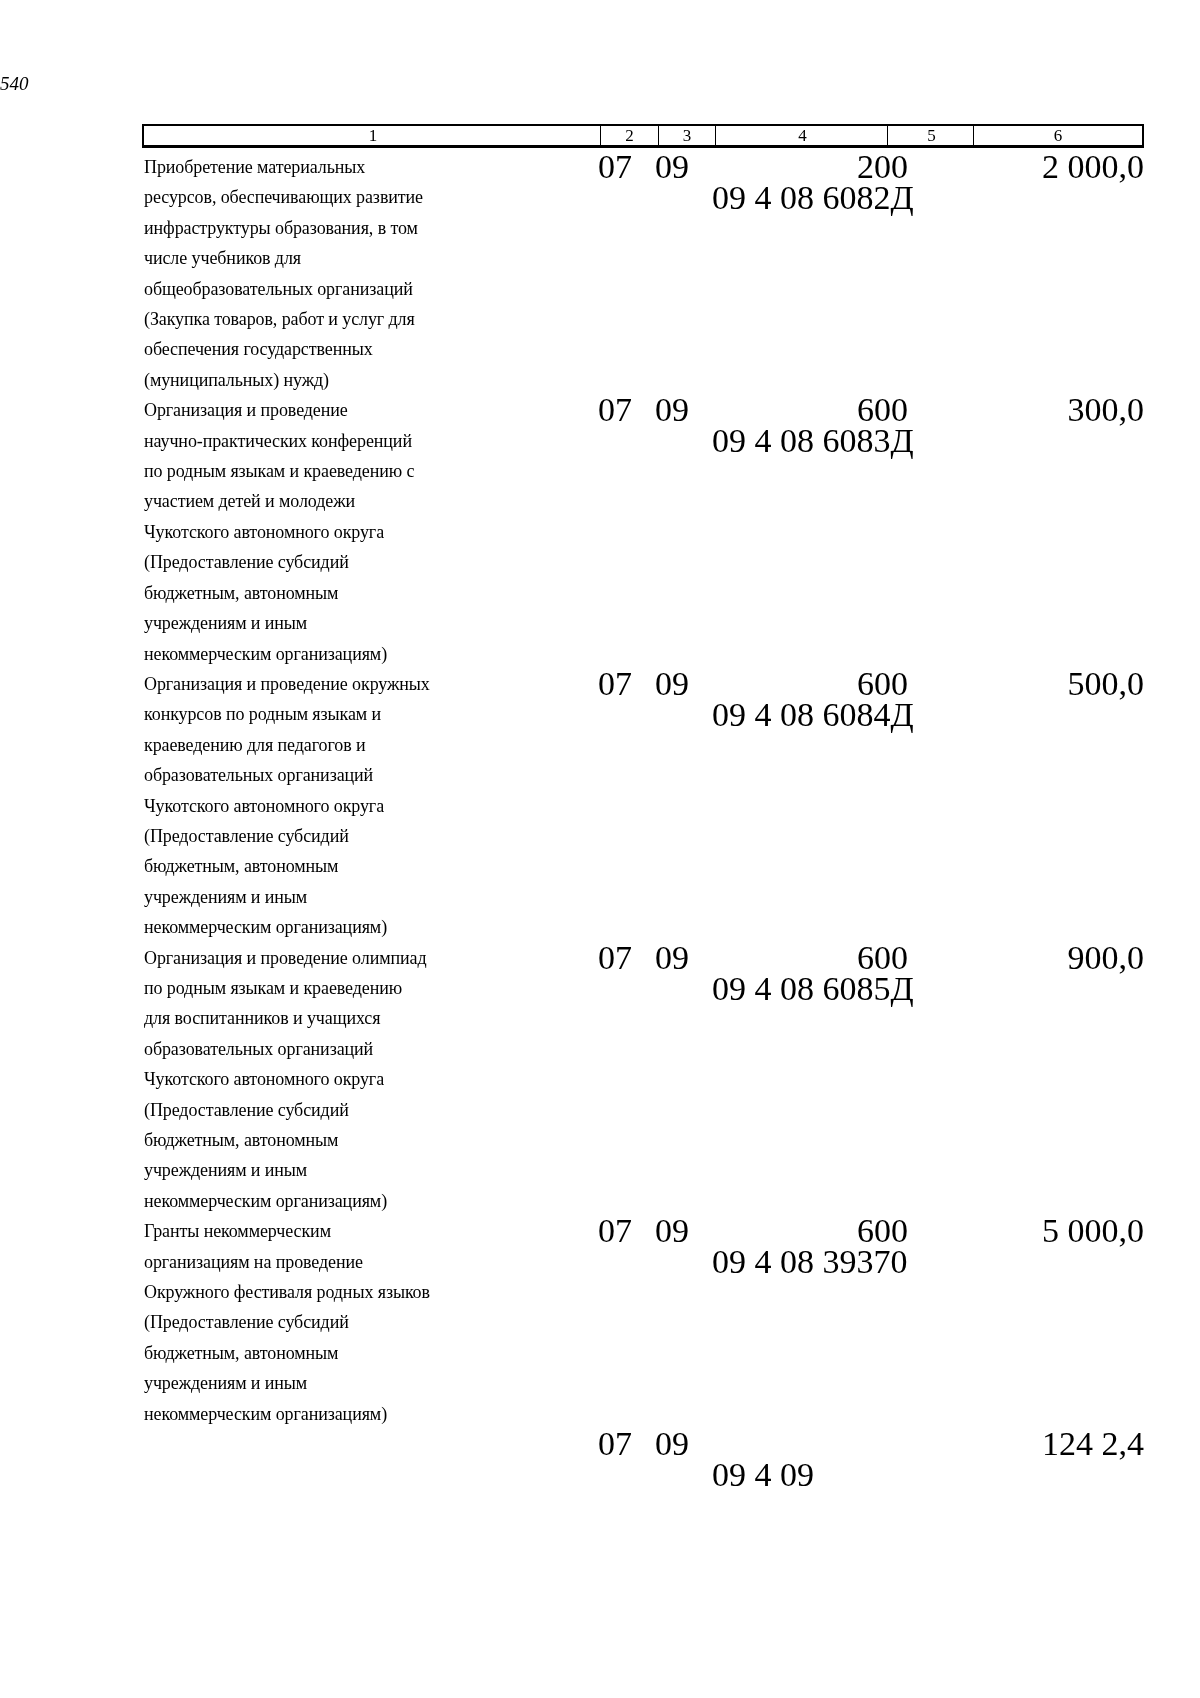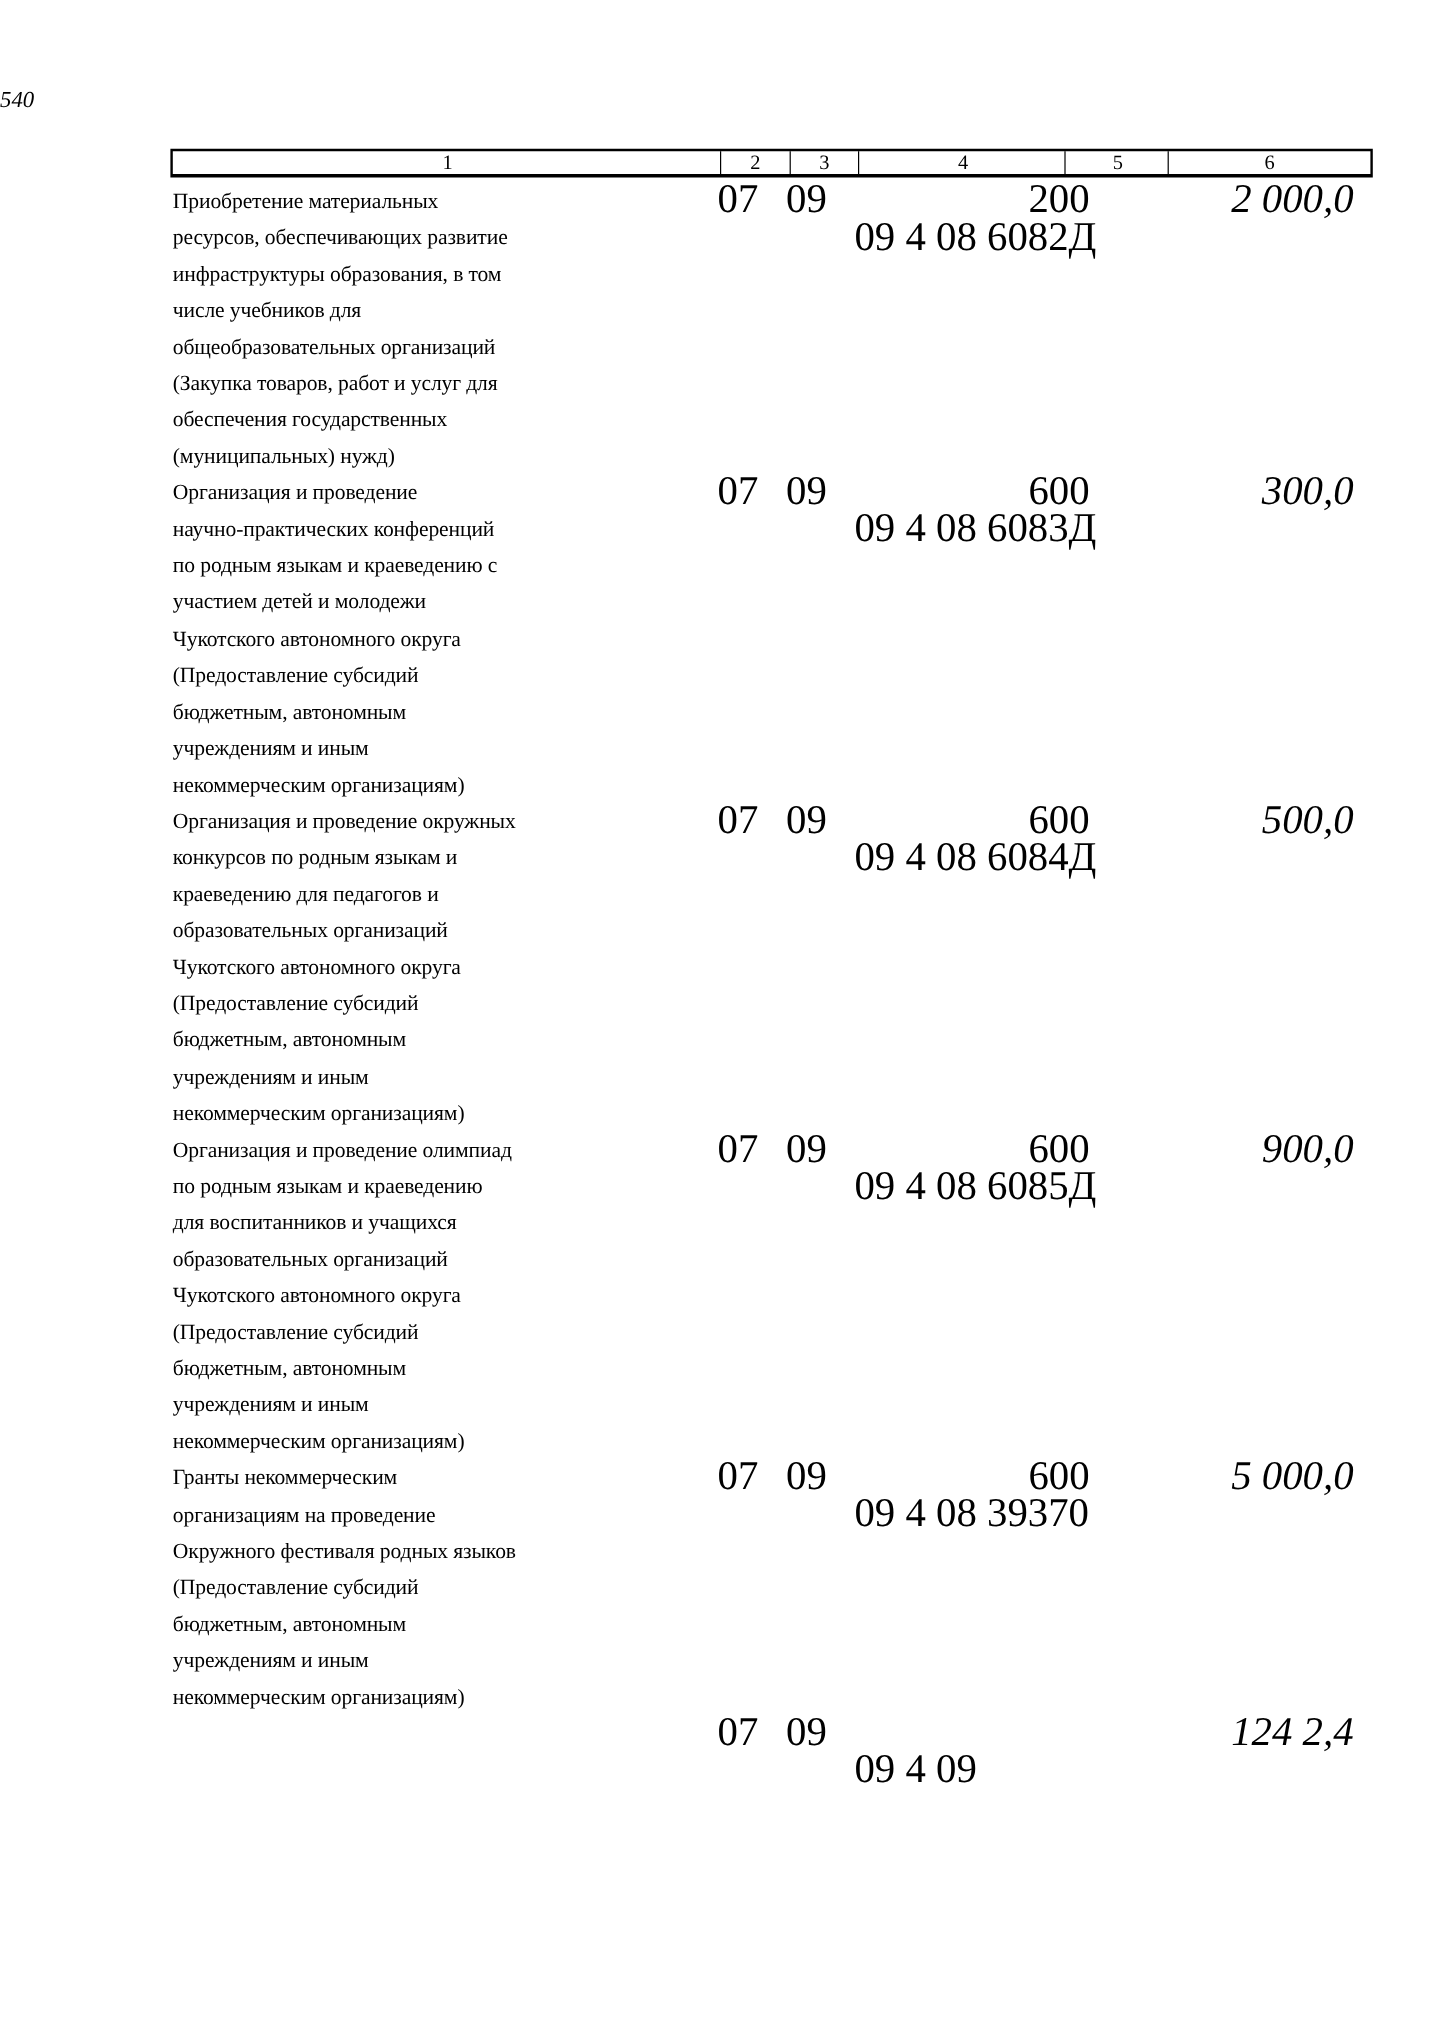--- a/index.html
+++ b/index.html
@@ -26,21 +26,21 @@
     width: 458px; font-size: 18px; line-height: 30.4px; white-space: pre-line;
     padding-left: 2px; letter-spacing: -0.1px;
   }
   .col {
     position: absolute; top: 0; font-size: 34px; line-height: 30.4px; white-space: nowrap;
   }
   .c2 { left: 456px; }
   .c3 { left: 513px; }
   .c4 { left: 570px; margin-top: 31px; }
   .c5 { left: 715px; }
-  .c6 { right: 16px; text-align: right; font-style: italic; }
+  .c6 { right: 0px; text-align: right; }
 </style>
 </head>
 <body>
 
 <div class="page-number">540</div>
 
 <div class="header-table">
   <div class="hcell first" style="left:0;width:458px;">1</div>
   <div class="hcell" style="left:456px;width:58px;">2</div>
   <div class="hcell" style="left:514px;width:57px;">3</div>

